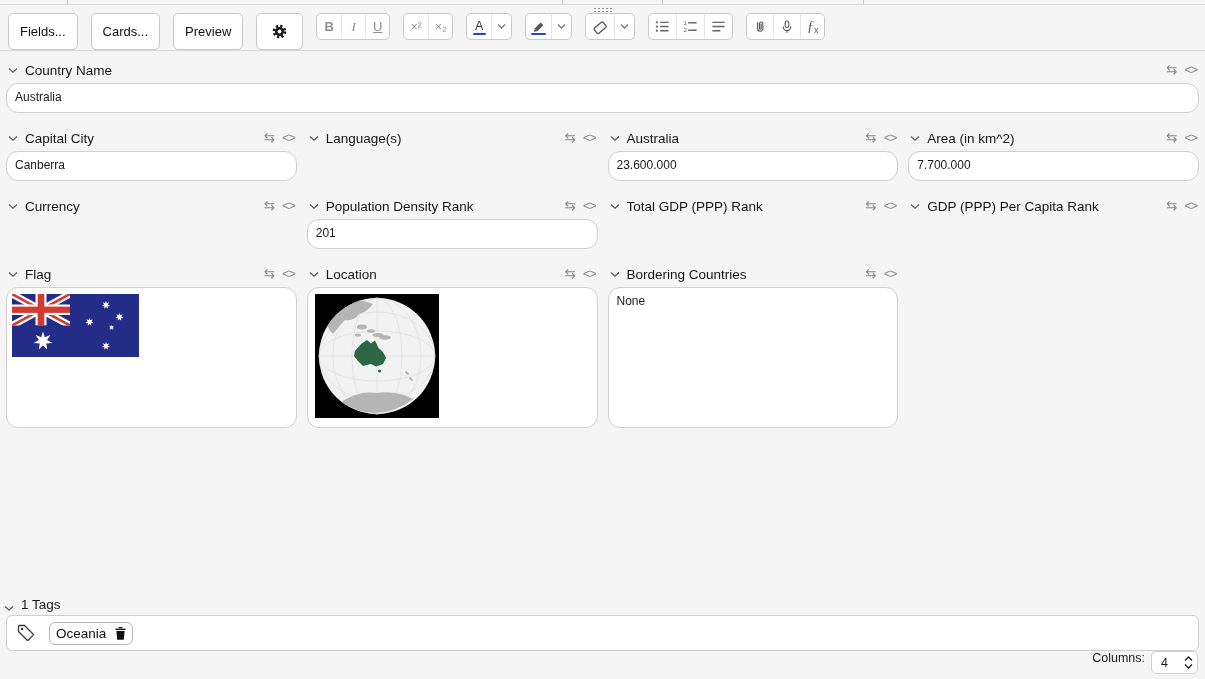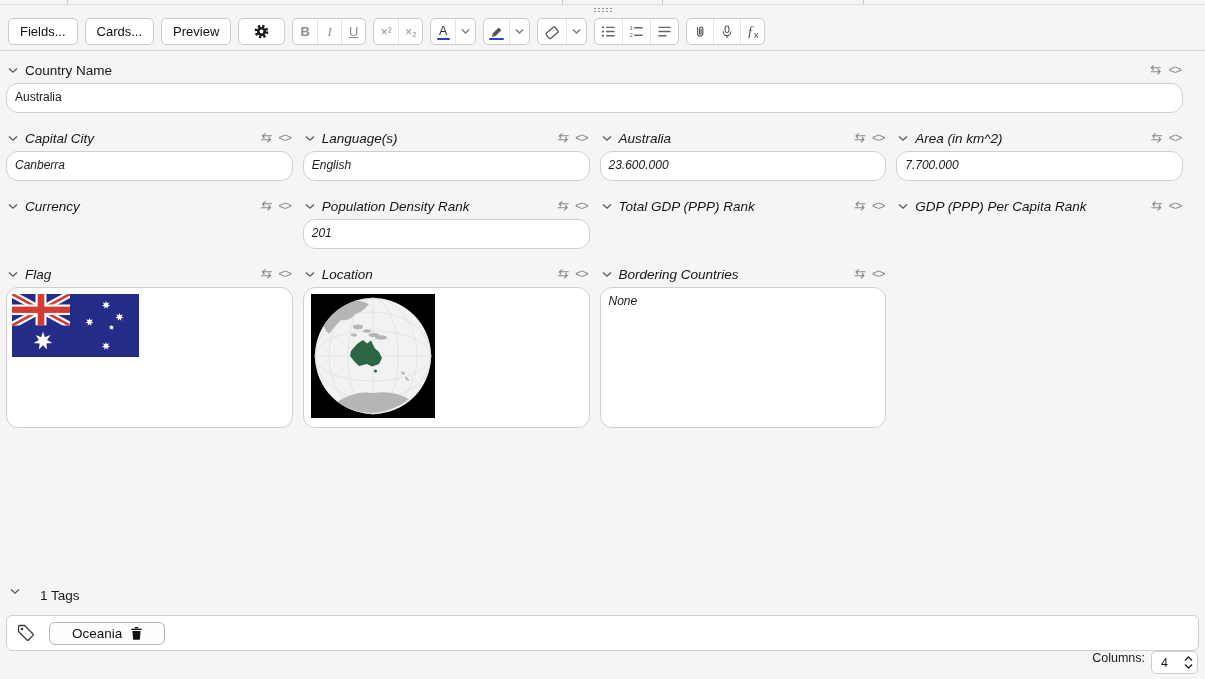--- a/index.html
+++ b/index.html
@@ -13,21 +13,21 @@
   .top-strip { position:relative; height:13px; flex:0 0 13px; }
   .top-line { position:absolute; top:4px; left:0; right:0; border-top:1px solid #dcdcdc; }
   .tick { position:absolute; top:0; width:1px; height:5px; background:#c9c9c9; }
   .drag-dots{
     position:absolute; left:593px; top:7px; width:19px; height:6px;
     background-image:radial-gradient(#8d8d8d 0.9px, transparent 1px);
     background-size:4px 3px; cursor:row-resize;
   }
   
   .toolbar {
-    flex:0 0 38px; display:flex; align-items:center; gap:7px;
+    flex:0 0 38px; display:flex; gap:13px;
     padding:0 8px; border-bottom:1px solid #d8d8d8; background:#f5f5f5;
   }
   .btn {
     background:#fff; border:1px solid #c9c9c9; border-radius:5px;
     padding:4px 11px; font-size:13px; color:#111; cursor:pointer; line-height:17px;
   }
   .btn.gear { padding:3px 13px; display:flex; align-items:center; }
   .seg {
     display:flex; background:#fff; border:1px solid #c9c9c9; border-radius:5px;
     overflow:hidden; height:27px; align-items:stretch;
@@ -43,47 +43,47 @@
   .glyph-u { text-decoration:underline; }
   .glyph-sup, .glyph-sub { font-size:12px; }
   .color-stack { display:flex; flex-direction:column; align-items:center; gap:1px; padding-top:2px;}
   .color-letter { font-size:12.5px; color:#333; line-height:12px; }
   .color-bar { width:13px; height:2.5px; border-radius:1px; }
   .drop { min-width:19px; }
   .fx { color:#555; display:flex; align-items:flex-end; }
   .fx i { font-family:"Liberation Serif", serif; font-size:14px; }
   .fx sub { font-size:9px; }
   
-  .fields-area { flex:1 1 auto; padding:6px 22px 0 6px; display:flex; flex-direction:column; overflow:hidden; }
-  .grid { display:grid; grid-template-columns:repeat(4,1fr); gap:0 10px; margin-bottom:12px;font-style:italic; }
+  .fields-area { flex:1 1 auto; padding:6px 6px 0 6px; display:flex; flex-direction:column; overflow:hidden; }
+  .grid { display:grid; grid-template-columns:repeat(4,1fr); gap:0 10px; margin-bottom:12px; }
   .full { display:block; margin-bottom:12px; }
   .field-head { height:26px; display:flex; align-items:center; gap:7px; padding:0 2px; }
   .chev { display:flex; align-items:center; cursor:pointer; }
   .field-label { font-size:13.5px; color:#151515; white-space:nowrap; }
   .spacer { flex:1; }
   .f-icon { color:#8a8a8a; font-size:13.5px; cursor:pointer; line-height:14px; }
   .f-icon.html { letter-spacing:-1px; font-size:12.5px; }
   .field-input {
     background:#fff; border:1px solid #cfcfcf; border-radius:12px;
     min-height:30px; padding:6px 8px; font-size:12px; color:#1a1a1a;
     cursor:text; overflow:hidden;
   }
   .field-input.tall { height:141px; padding:6px 5px; }
   .media { display:block; }
   
   .bottom { flex:0 0 auto; }
-  .tags-head { display:flex; align-items:flex-start; gap:20px; padding:0 10px; height:24px; }
+  .tags-head { display:flex; align-items:flex-end; gap:7px; padding:0 4px; height:24px; }
   .tags-label { font-size:13.5px; }
   .tags-box {
     margin:3px 6px 0 6px; background:#fff; border:1px solid #cfcfcf; border-radius:6px;
     height:36px; display:flex; align-items:center; padding:0 9px; gap:13px;
   }
   .tag-pill {
     display:flex; align-items:center; gap:9px; background:#fdfdfd;
-    border:1px solid #b5b5b5; border-radius:6px; padding:3px 22px; cursor:pointer;
+    border:1px solid #b5b5b5; border-radius:6px; padding:3px 6px; cursor:pointer;
   }
   .tag-pill-label { font-size:13.5px; color:#111; }
   .footer { height:28px; display:flex; justify-content:flex-end; gap:6px; padding:0 7px; }
   .columns-label { font-size:12.5px; }
   .spin {
     width:47px; height:23px; background:#fff; border:1px solid #cfcfcf; border-radius:5px;
     display:flex; align-items:center; padding:0 4px 0 9px; cursor:pointer;
   }
   .spin-val { flex:1; font-size:12.5px; }
   .spin-arrows { display:flex; flex-direction:column; gap:1px; align-items:center; }
@@ -276,21 +276,20 @@
         <span class="chev">
           <svg width="10" height="7" viewBox="0 0 10 7">
               <polyline points="1,1.5 5,5.2 9,1.5" fill="none" stroke="#5a5a5a" stroke-width="1.3"></polyline>
             </svg>
         </span>
         <span class="field-label">Language(s)</span>
         <span class="spacer"></span>
         <span class="f-icon">⇆</span>
         <span class="f-icon html">&lt;&gt;</span>
       </div>
-      <div class="field-input">English</div>
     </div>
     <div>
       <div class="field-head">
         <span class="chev">
           <svg width="10" height="7" viewBox="0 0 10 7">
               <polyline points="1,1.5 5,5.2 9,1.5" fill="none" stroke="#5a5a5a" stroke-width="1.3"></polyline>
             </svg>
         </span>
         <span class="field-label">Australia</span>
         <span class="spacer"></span>

